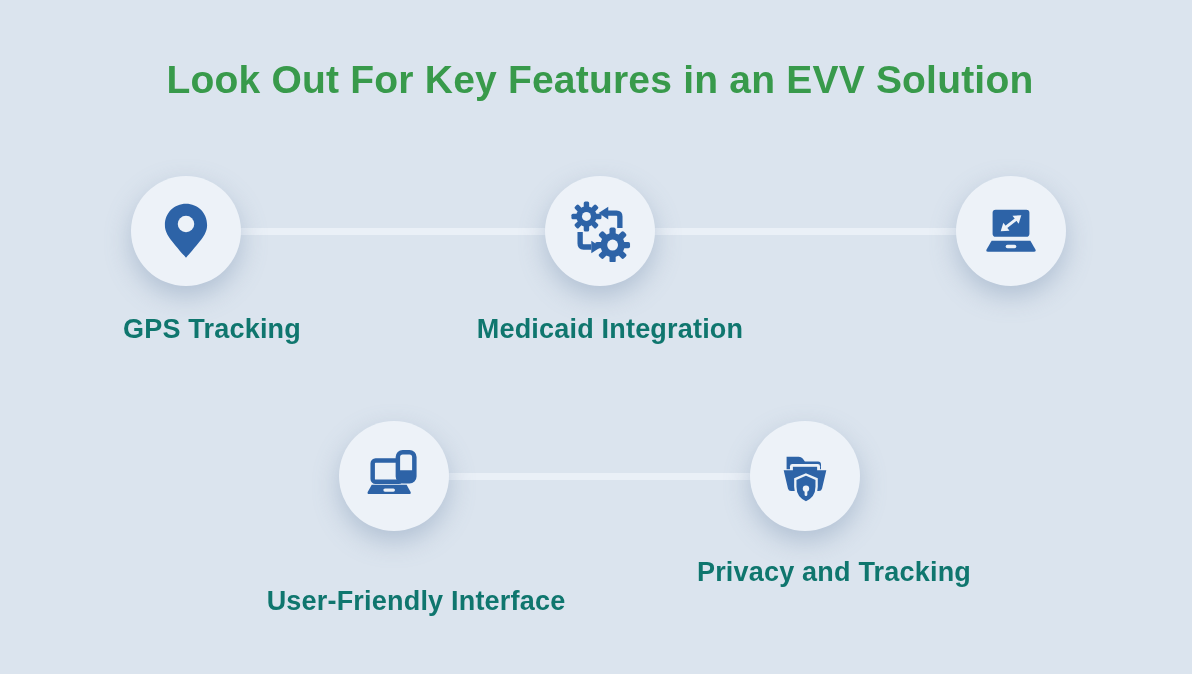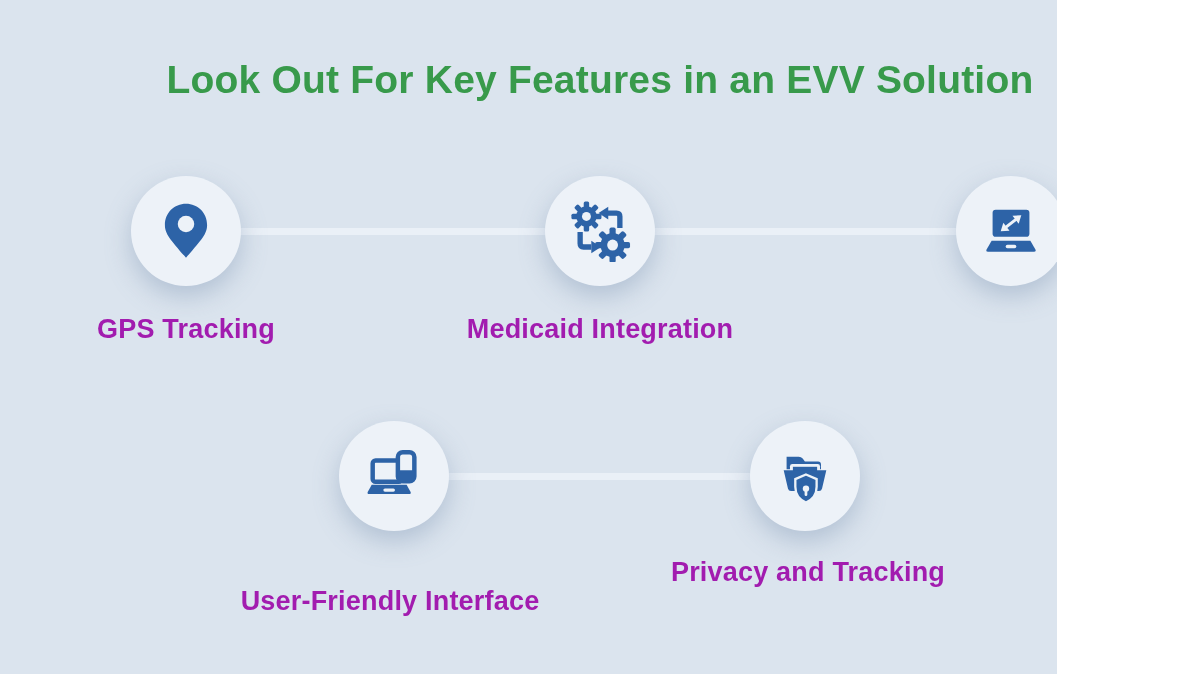--- a/index.html
+++ b/index.html
@@ -1,23 +1,22 @@
 <!DOCTYPE html>
 <html><head>
 <meta charset="utf-8">
 <style>
   html, body { margin: 0; padding: 0; }
   .canvas {
     position: relative;
-    width: 1029px;
+    width: 1192px;
     height: 674px;
     background: #dbe4ee;
     overflow: hidden;
     font-family: "Liberation Sans", sans-serif;
-    padding-left: 28px;
   }
   .title {
     position: absolute;
     top: 58px;
     left: 0;
     width: 1200px;
     margin: 0;
     text-align: center;
     font-size: 39px;
     font-weight: 700;
@@ -41,21 +40,22 @@
     align-items: center;
     justify-content: center;
   }
   .feature-label {
     position: absolute;
     transform: translateX(-50%);
     white-space: nowrap;
     font-size: 27px;
     font-weight: 700;
     letter-spacing: 0.2px;
-    color: #a21caf;
+    color: #0f766e;
+    margin-left: 26px;
   }
   svg { display: block; }
 </style>
 </head>
 <body>
 
 <div class="canvas">
 
   <h1 class="title">Look Out For Key Features in an EVV Solution</h1>
 
@@ -103,21 +103,21 @@
           <rect x="-3.2" y="-18" width="6.4" height="8" rx="1.8" transform="rotate(180)"></rect>
           <rect x="-3.2" y="-18" width="6.4" height="8" rx="1.8" transform="rotate(225)"></rect>
           <rect x="-3.2" y="-18" width="6.4" height="8" rx="1.8" transform="rotate(270)"></rect>
           <rect x="-3.2" y="-18" width="6.4" height="8" rx="1.8" transform="rotate(315)"></rect>
           <circle r="12.5" fill="#2d63a7"></circle>
           <circle r="5.6" fill="#edf2f8"></circle>
         </g>
       </svg>
     </span>
   </div>
-  <div class="feature-label" style="left:600px; top:314px;">Medicaid Integration</div>
+  <div class="feature-label" style="left:584px; top:314px;">Medicaid Integration</div>
 
   <div class="node" style="left:956px; top:176px;">
     <span>
       <svg width="62" height="62" viewBox="0 0 64 64">
         <rect x="13" y="10" width="38" height="28" rx="3.2" fill="#2d63a7"></rect>
         <g transform="translate(32,24) rotate(-38)" fill="#edf2f8">
           <rect x="-9" y="-1.6" width="18" height="3.2" rx="1.2"></rect>
           <polygon points="6,-5.2 13.5,0 6,5.2"></polygon>
           <polygon points="-6,-5.2 -13.5,0 -6,5.2"></polygon>
         </g>

